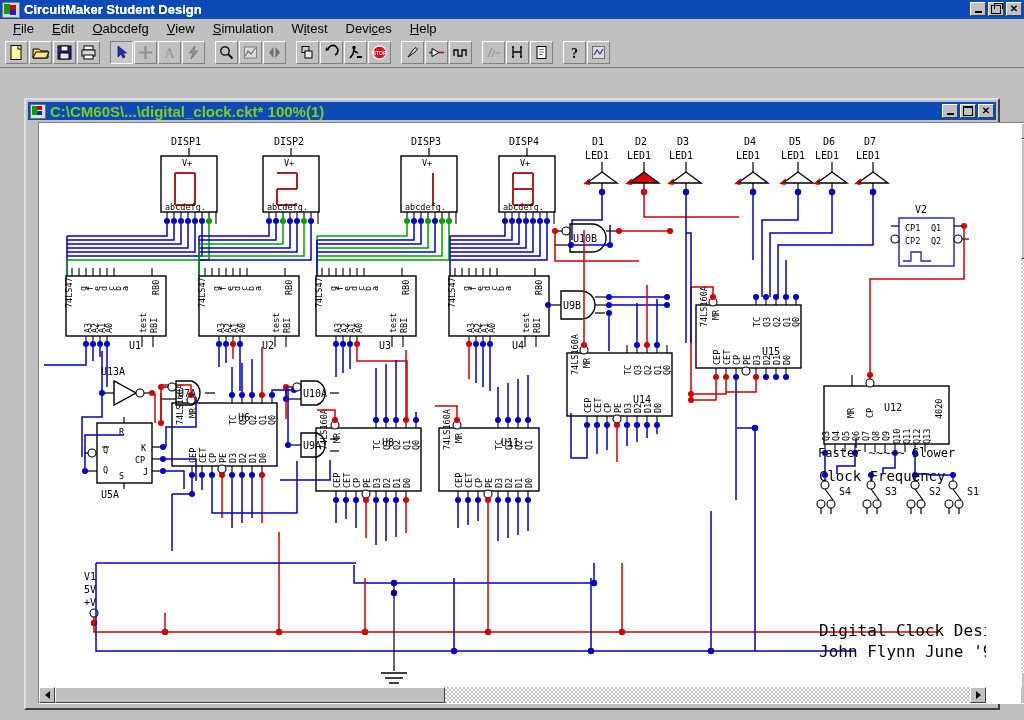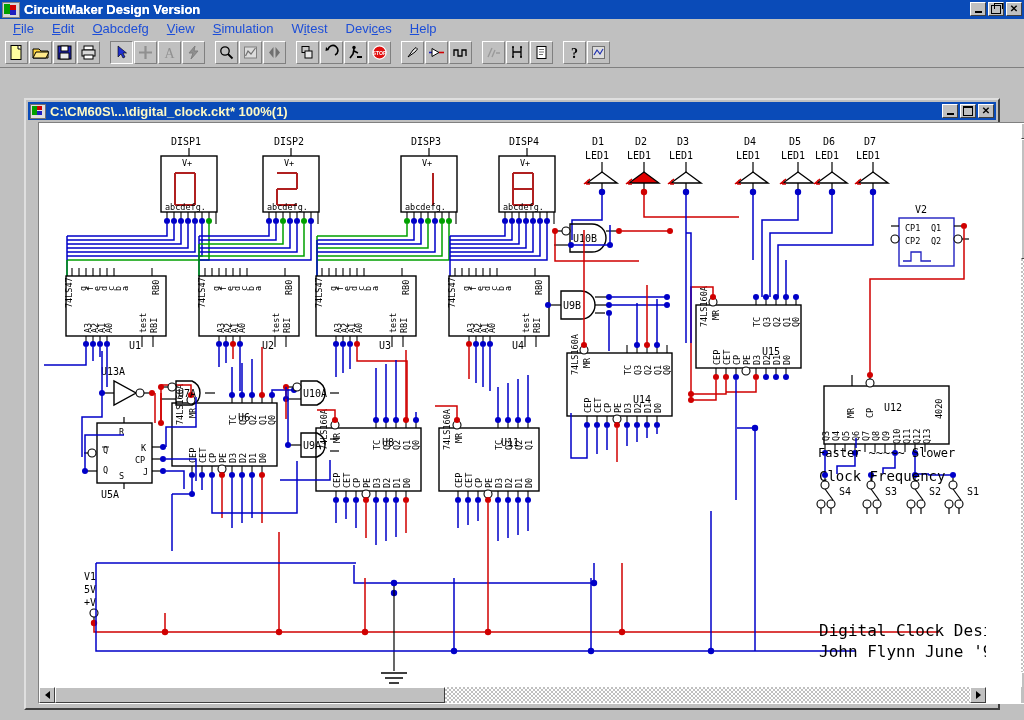--- a/index.html
+++ b/index.html
@@ -46,21 +46,21 @@
   .tb-btn .gl-max{width:8px;height:7px;border:1px solid #000;border-top-width:2px;}
   .tb-btn .gl-x{font-size:10px;font-weight:bold;line-height:10px;font-family:"Liberation Sans",sans-serif;}
 
   
   .menubar{
     position:absolute;left:0;top:19px;width:1024px;height:19px;
     background:#c0c0c0;display:flex;align-items:center;padding-left:4px;
     box-sizing:border-box;
   }
   .menuitem{
-    padding:1px 9px;font-size:13px;color:#1d4ed8;cursor:default;
+    padding:1px 9px;font-size:13px;color:#000000;cursor:default;
   }
   .menuitem u{text-decoration:underline;}
 
   
   .toolbar{
     position:absolute;left:0;top:38px;width:1024px;height:30px;
     background:#c0c0c0;border-bottom:1px solid #808080;
     display:flex;align-items:center;padding-left:5px;box-sizing:border-box;
   }
   .tb-sep{width:9px;height:1px;}
@@ -87,21 +87,21 @@
     box-sizing:border-box;
   }
   .mdi-title{
     position:absolute;left:2px;top:2px;width:968px;height:18px;
     background:#0a4bb8;display:flex;align-items:center;
   }
   .mdi-title .mi{width:14px;height:13px;margin-left:2px;margin-right:4px;position:relative;background:#e0e0e0;border:1px solid #707070;}
   .mdi-title .mi .g{position:absolute;left:1px;top:1px;width:5px;height:9px;background:#00a000;}
   .mdi-title .mi .r{position:absolute;left:6px;top:1px;width:5px;height:4px;background:#d00000;}
   .mdi-title .mi .b{position:absolute;left:6px;top:6px;width:5px;height:4px;background:#2020c0;}
-  .mdi-title .mt{color:#fef9c3;font-weight:bold;font-size:13px;}
+  .mdi-title .mt{color:#84cc16;font-weight:bold;font-size:15px;}
   .mdi-btns{position:absolute;right:2px;top:2px;display:flex;gap:2px;}
 
   .mdi-client{
     position:absolute;left:12px;top:22px;width:1000px;height:582px;
     background:#ffffff;
     border-top:1px solid #808080;border-left:1px solid #808080;
     border-right:1px solid #ffffff;border-bottom:1px solid #ffffff;
     box-sizing:border-box;overflow:hidden;
   }
   .canvas-area{
@@ -149,21 +149,21 @@
 <body>
 
 <div id="app">
 
   <div class="titlebar">
     <div class="tb-icon">
       <div class="g"></div>
         <div class="r"></div>
         <div class="b"></div>
     </div>
-    <span class="tb-title">CircuitMaker Design Version</span>
+    <span class="tb-title">CircuitMaker Student Design</span>
     <div class="tb-btns">
       <div class="tb-btn">
           <span class="gl-min"></span>
         </div>
       <div class="tb-btn">
           <span class="gl-restore"></span>
         </div>
       <div class="tb-btn">
           <span class="gl-x">✕</span>
         </div>

